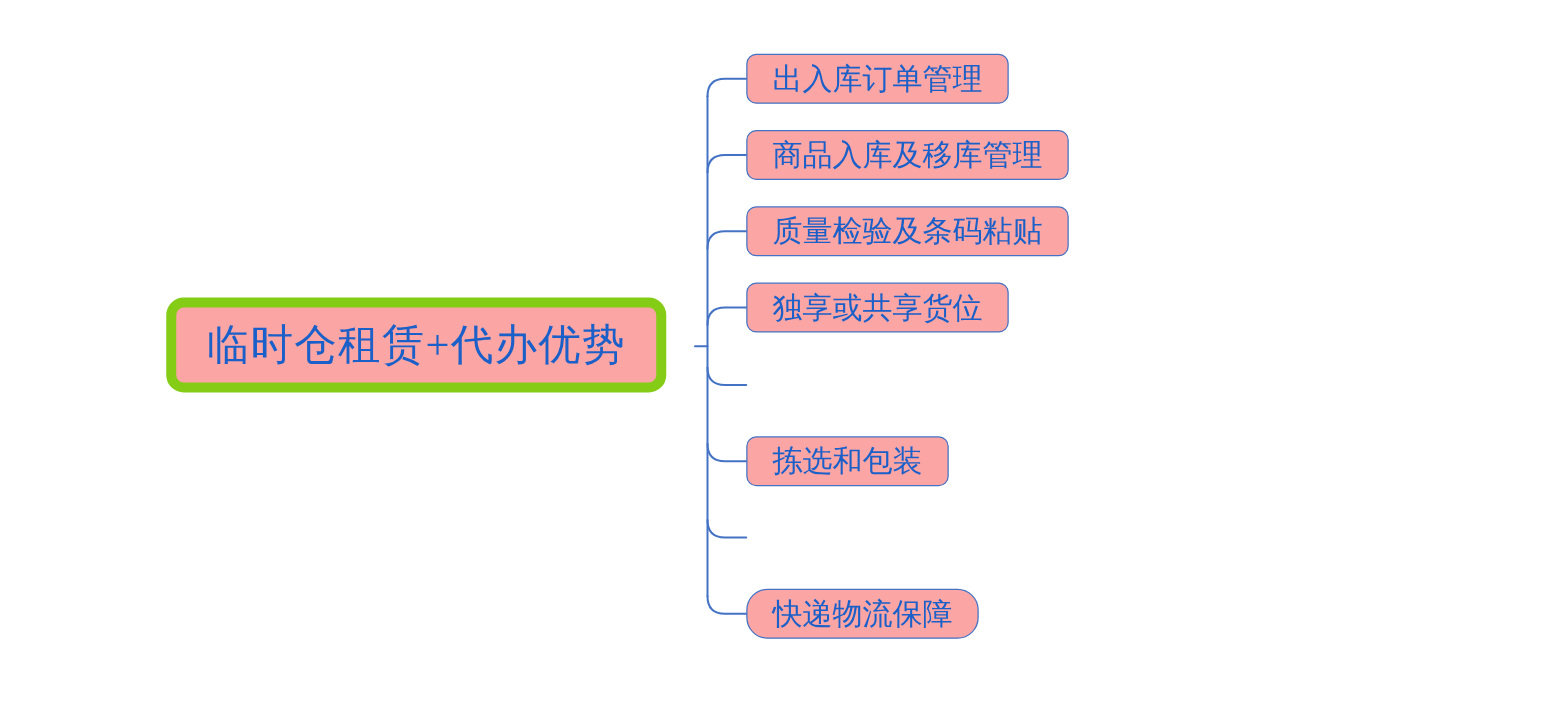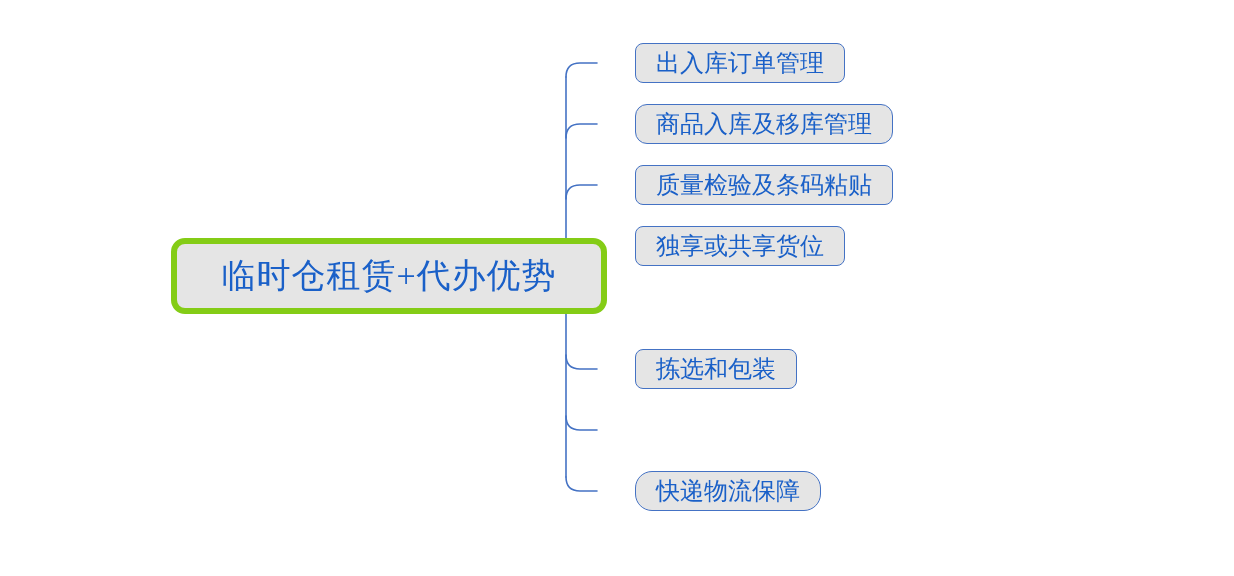--- a/index.html
+++ b/index.html
@@ -17,49 +17,48 @@
   }
   #connectors {
     position: absolute;
     left: 0;
     top: 0;
     pointer-events: none;
   }
   .node {
     position: absolute;
     box-sizing: border-box;
-    background: #e5e5e5;
+    background: #fca5a5;
     display: flex;
     align-items: center;
     justify-content: center;
     white-space: nowrap;
-    margin-left: 38px;
   }
   .root-node {
     left: 133px;
     top: 238px;
-    width: 436px;
+    width: 400px;
     height: 76px;
-    border: 6px solid #84cc16;
+    border: 8px solid #84cc16;
     border-radius: 14px;
     font-size: 34px;
     color: #1A60C8;
     letter-spacing: 1px;
   }
   .child-node {
     left: 597px;
     height: 40px;
     border: 1.5px solid #4472C4;
     border-radius: 8px;
     font-size: 24px;
     color: #1A60C8;
     padding: 0 20px;
   }
   .child-0 { top: 43px; }
-  .child-1 { top: 104px; border-radius: 12px; }
+  .child-1 { top: 104px; }
   .child-2 { top: 165px; justify-content: center; }
   .child-3 { top: 226px; }
   .child-4 { top: 288px; }
   .child-5 { top: 349px; }
   .child-6 { top: 410px; }
   .child-7 { top: 471px; border-radius: 17px; }
   .node-label {
     display: inline-block;
   }
 </style>

